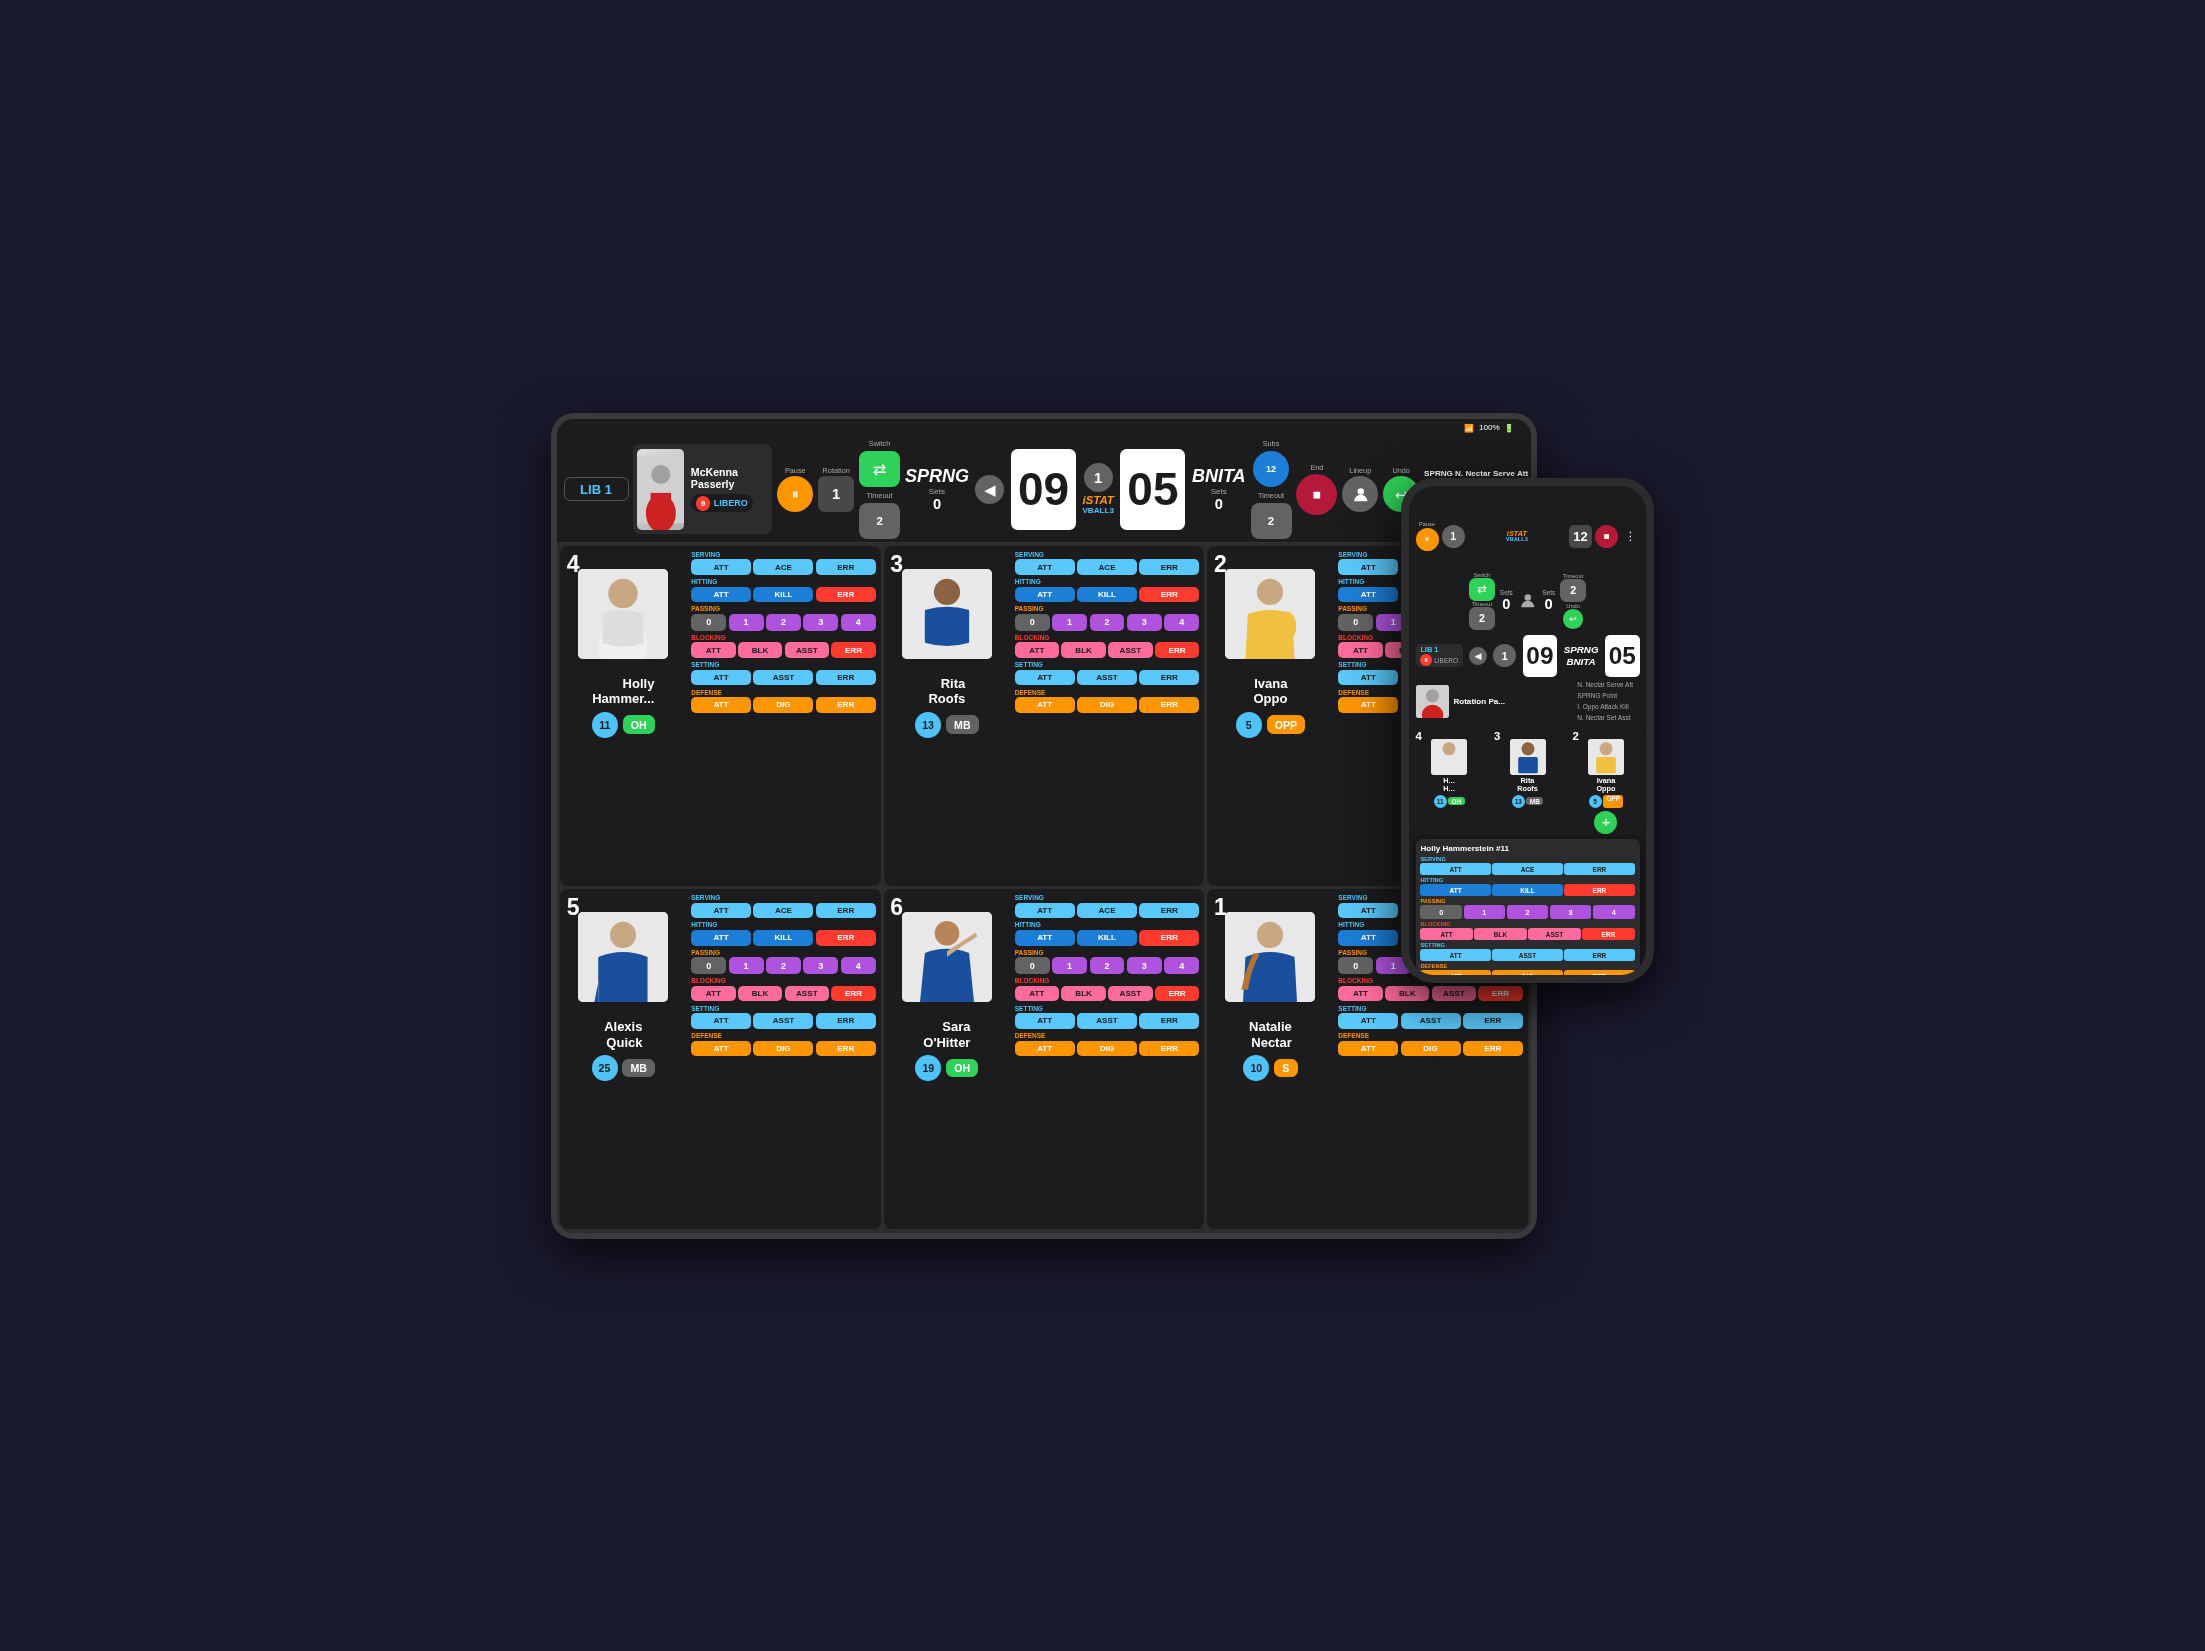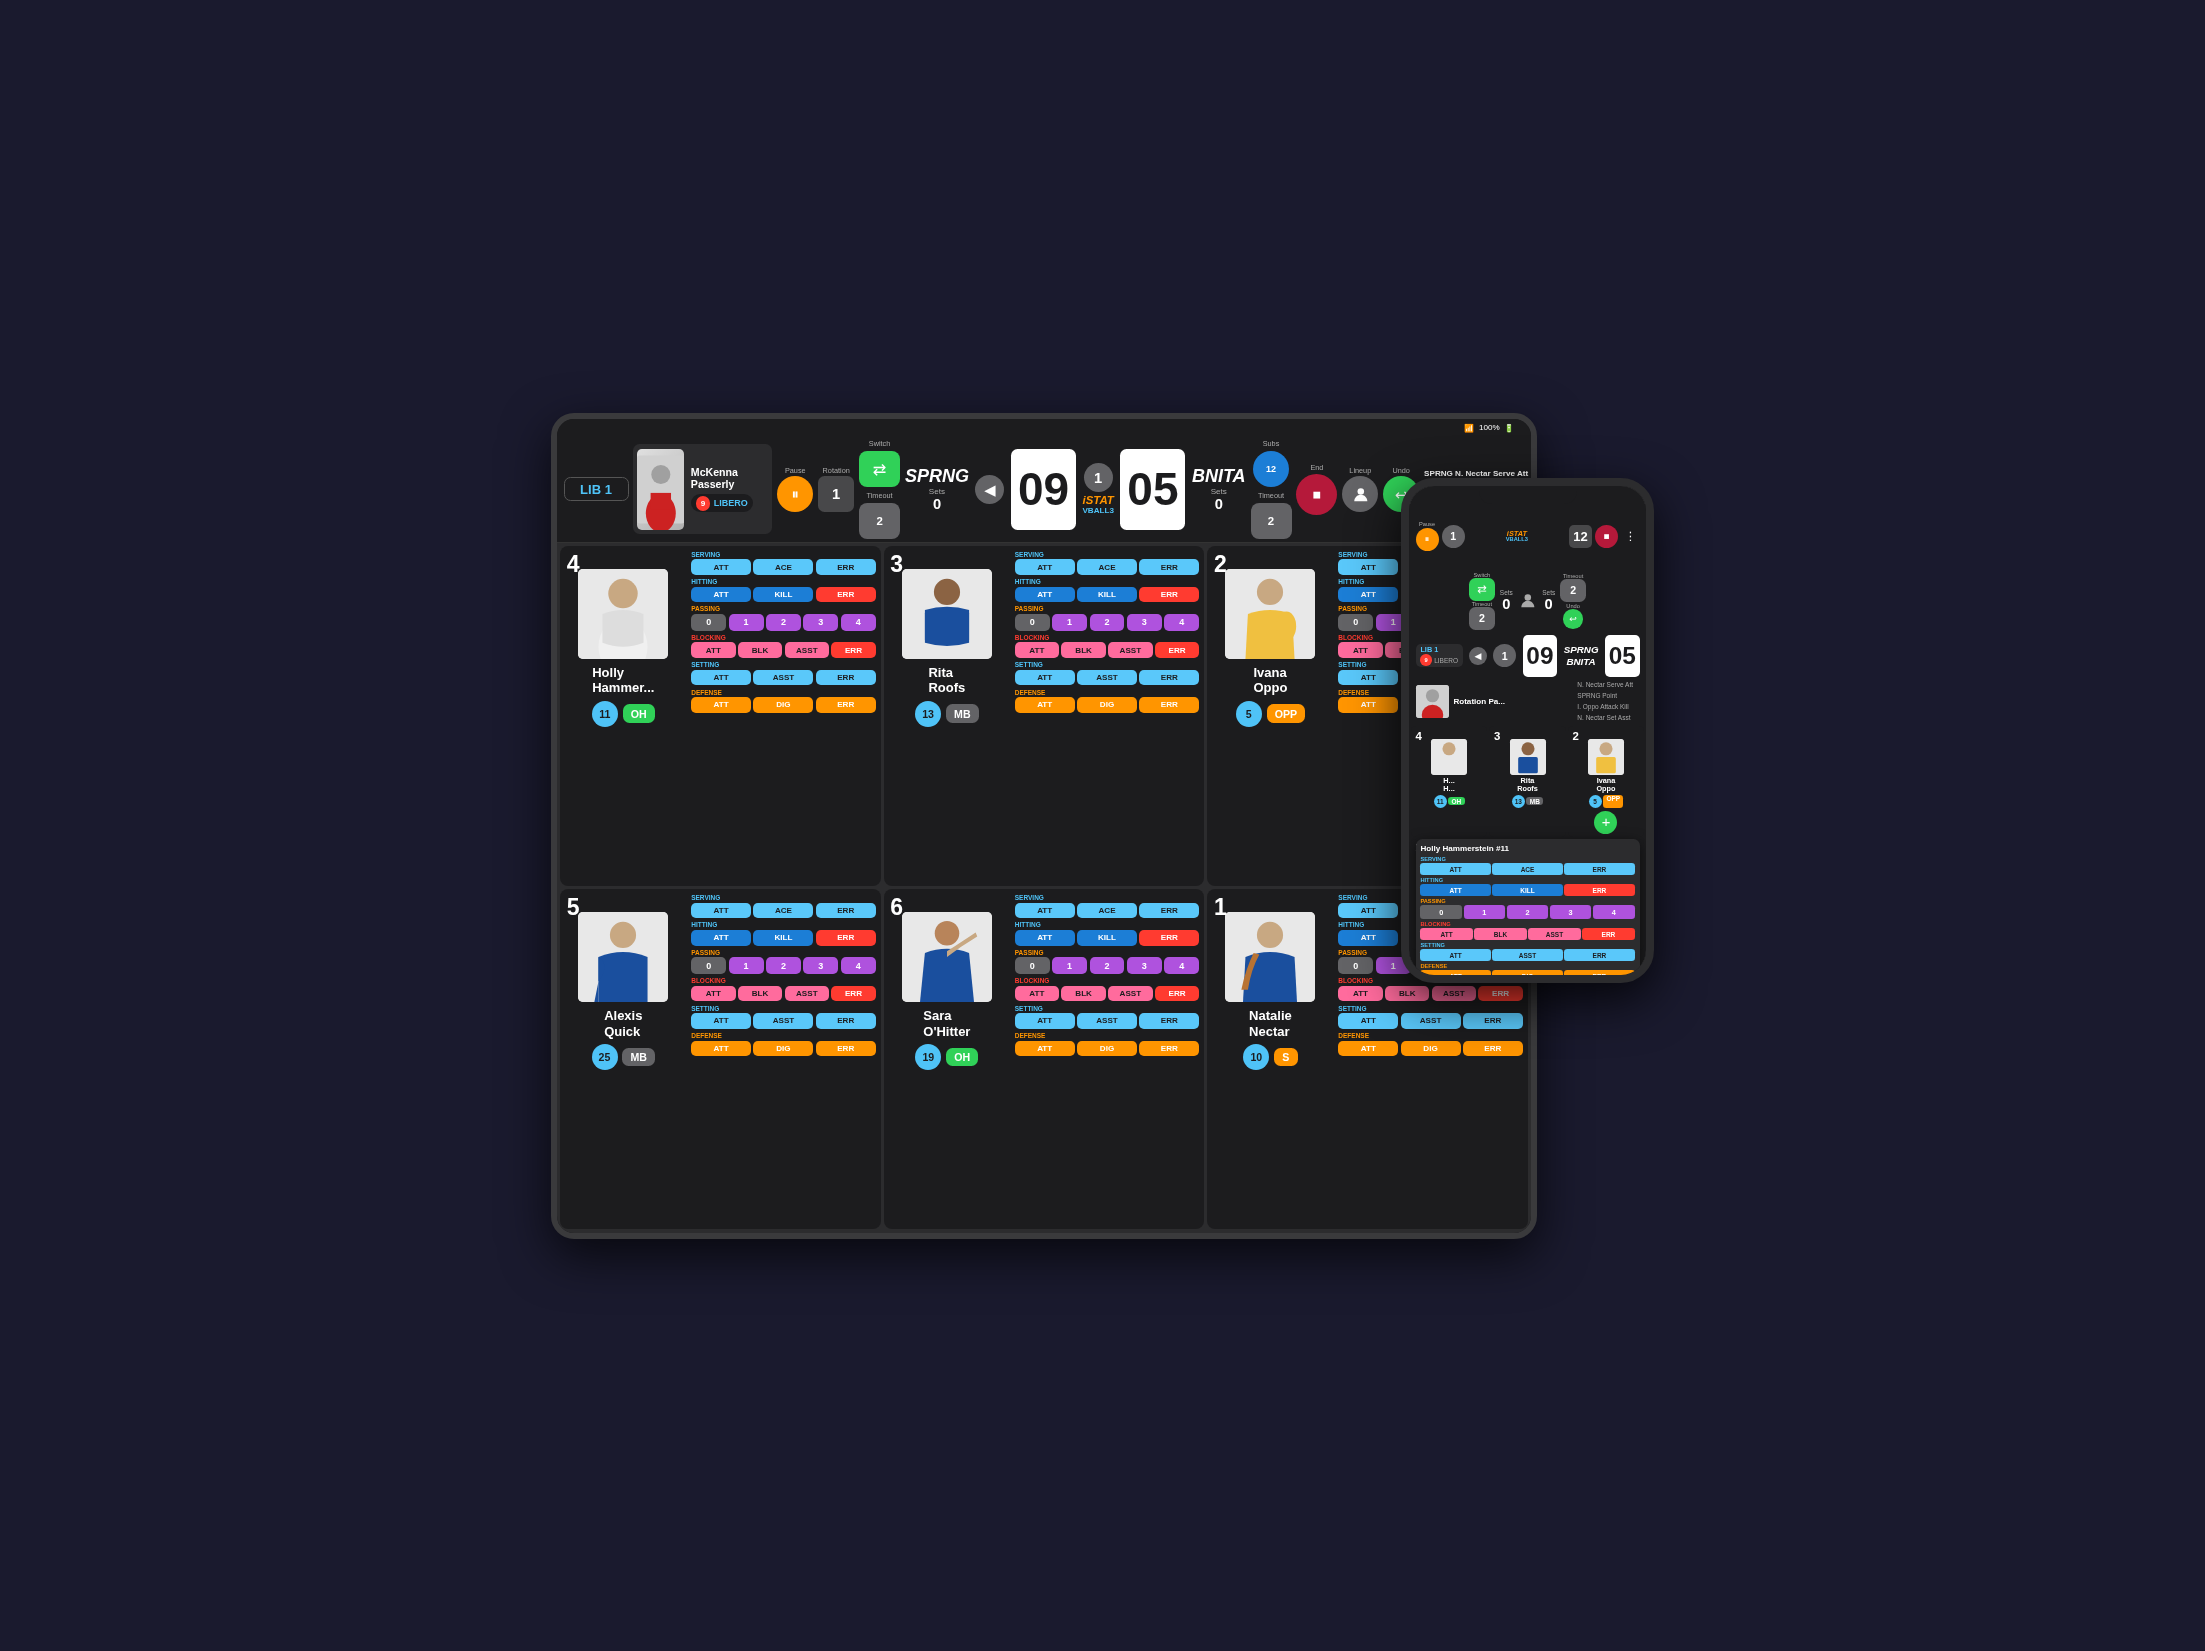--- a/index.html
+++ b/index.html
@@ -373,22 +373,22 @@
       align-items: flex-end;
       justify-content: center;
       overflow: hidden;
       margin-top: 16.3px;
     }
 
     .player-name {
       color: white;
       font-size: 13px;
       font-weight: bold;
-      text-align: left;
-      margin-top: 6px;
+      text-align: right;
+      margin-top: 17px;
       line-height: 1.2;
     }
 
     .player-badge-row {
       display: flex;
       gap: 4.9px;
       margin-top: 4.9px;
       align-items: center;
     }
 

